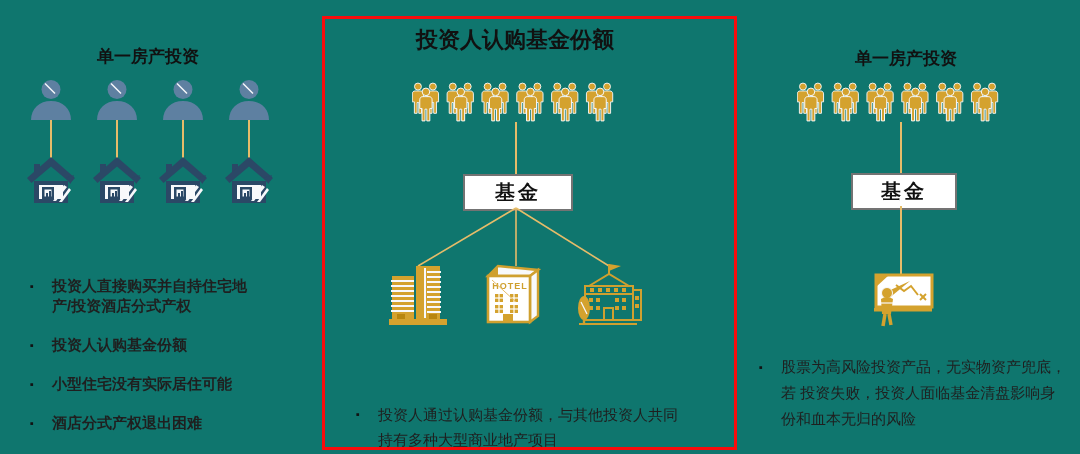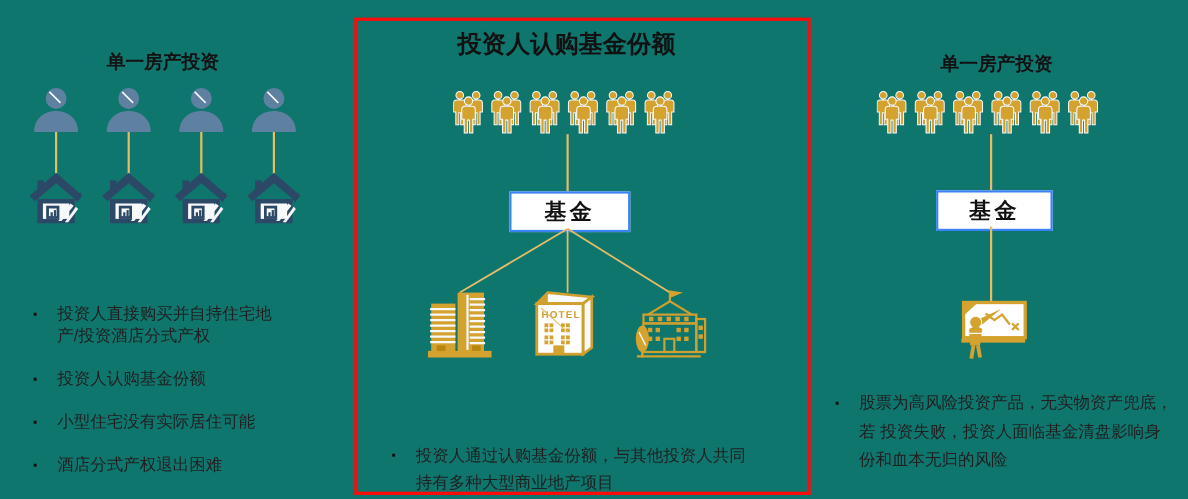--- a/index.html
+++ b/index.html
@@ -6,29 +6,29 @@
   .canvas{
     position:relative;width:1080px;height:454px;background:#0f766e;
     font-family:"Liberation Sans","DejaVu Sans",sans-serif;color:#1a1a1a;overflow:hidden;
   }
   .col-title{position:absolute;font-weight:bold;text-align:center;color:#111;}
   .title-sm{font-size:17px;}
   .title-lg{font-size:22px;}
   .vline{position:absolute;width:2px;background:#e6bc69;}
   .red-frame{position:absolute;left:322px;top:16px;width:409px;height:428px;border:3px solid #fa0c0c;}
   .fund-box{
-    position:absolute;background:#ffffff;border:2px solid #3b82f6;
+    position:absolute;background:#ffffff;border:2px solid #737373;
     display:flex;align-items:center;justify-content:center;
     font-size:20px;font-weight:bold;letter-spacing:3px;color:#111;
   }
   .bullets{position:absolute;list-style:none;margin:0;padding:0;font-size:15px;color:#1f1f1f;}
   .bullets li{position:relative;padding-left:24px;}
   .bullets li::before{content:"▪";position:absolute;left:2px;top:0;font-size:11px;color:#111;}
   .bullets-left{width:238px;}
-  .bullets-left li{line-height:20px;margin-bottom:19px;}
+  .bullets-left li{line-height:20px;margin-bottom:19px;font-weight:bold;}
   .bullets-mid{width:334px;}
   .bullets-mid li{line-height:25px;margin-bottom:0;}
   .bullets-right{width:312px;}
   .bullets-right li{line-height:26px;margin-bottom:0;}
   .abs{position:absolute;}
   svg{display:block;}
 </style>
 </head>
 <body>
 

